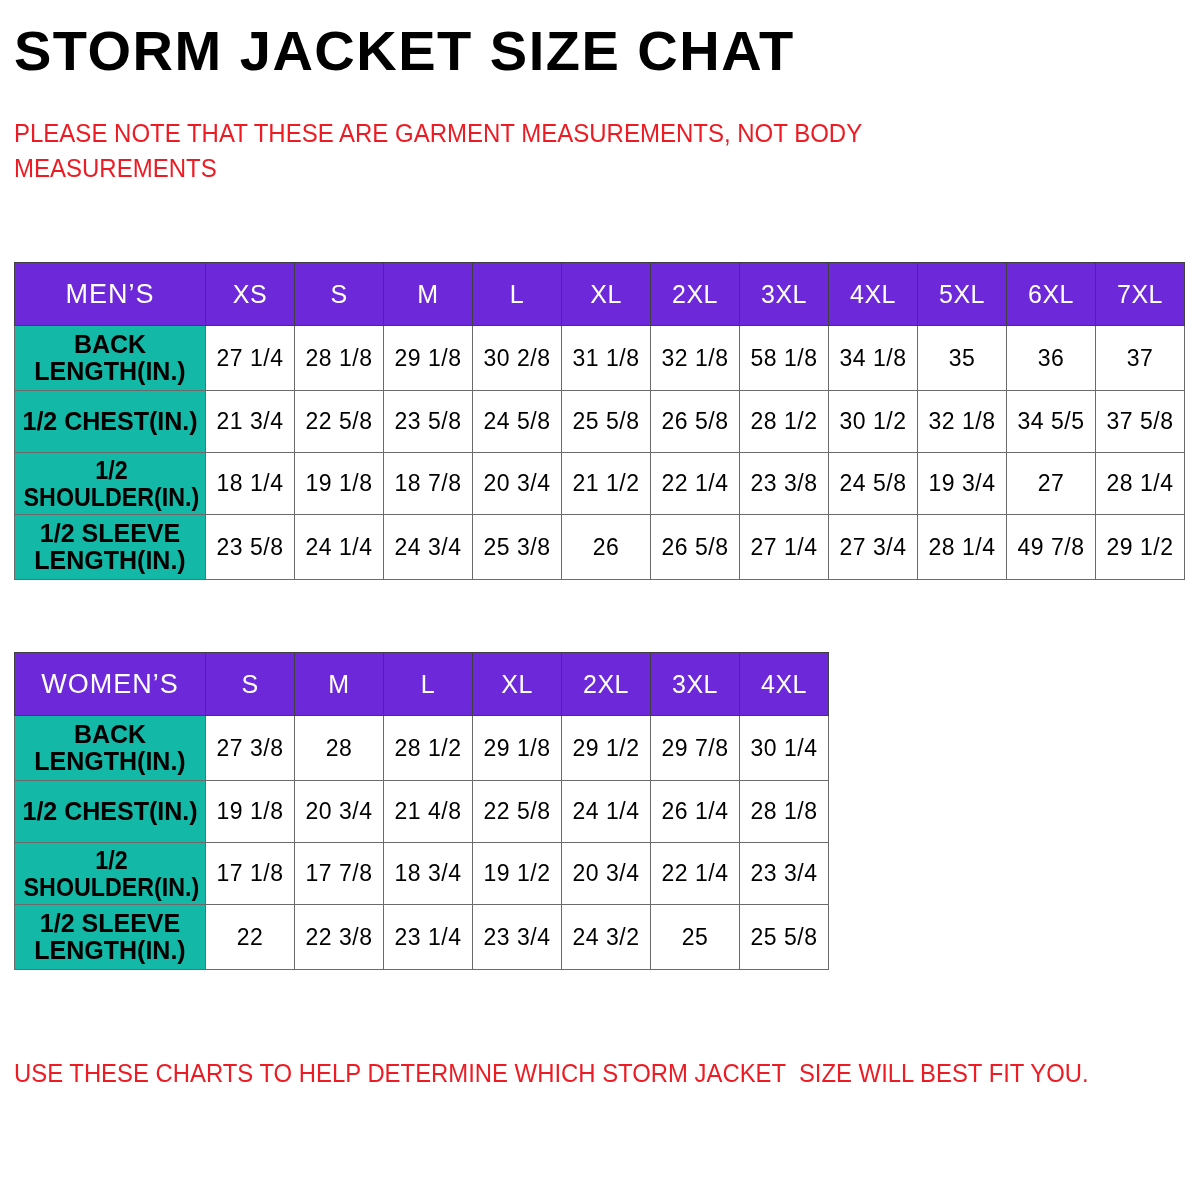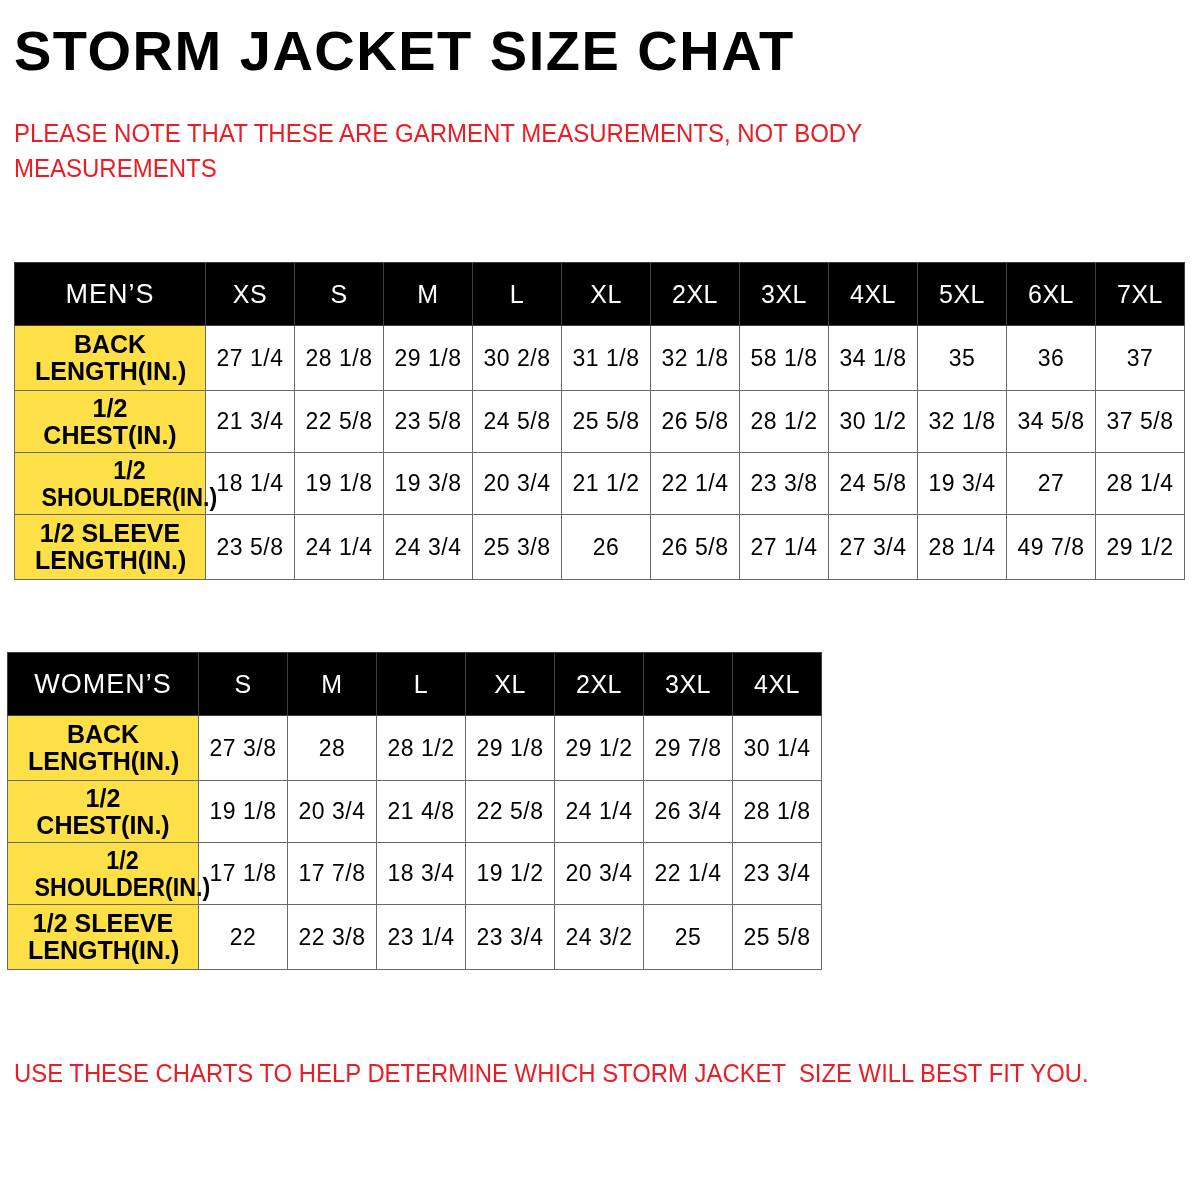--- a/index.html
+++ b/index.html
@@ -60,55 +60,55 @@
   table.size-table td,
   table.size-table th {
     border: 1px solid #6a6a6a;
     padding: 0;
     text-align: center;
     vertical-align: middle;
     color: #000000;
     font-family: "Liberation Sans", sans-serif;
   }
   table.size-table thead th {
-    background: #000000;
+    background: #6d28d9;
     color: #ffffff;
     font-weight: 400;
     font-size: 25px;
     height: 62px;
     border-color: #3f3f3f;
     letter-spacing: 0.5px;
   }
   table.size-table thead th.corner {
     font-size: 27px;
     letter-spacing: 1px;
   }
   table.size-table tbody th.rowlabel {
     font-weight: 700;
     font-size: 25px;
     line-height: 1.08;
-    background: #fde047;
+    background: #14b8a6;
     color: #000000;
-    padding: 0 20px;
+    padding: 0 2px;
     white-space: pre-line;
   }
   table.size-table tbody td.val {
     font-size: 23px;
     font-weight: 400;
     letter-spacing: 0.5px;
     white-space: nowrap;
   }
 
   
   #mens-table { left: 14px; top: 262px; width: 1170px; }
   #mens-table tbody tr { height: 62px; }
   #mens-table tbody tr.tall { height: 65px; }
 
   
-  #womens-table { left: 7px; top: 652px; width: 814px; }
+  #womens-table { left: 14px; top: 652px; width: 814px; }
   #womens-table tbody tr { height: 62px; }
   #womens-table tbody tr.tall { height: 65px; }
 
   .lbl-condensed { display: inline-block; transform: scaleX(0.93); transform-origin: center; }
 
   
   .footer-note {
     position: absolute;
     left: 14px;
     top: 1057px;
@@ -183,28 +183,28 @@
           <th class="rowlabel"><span>1/2 CHEST(IN.)</span></th>
           <td class="val">21 3/4</td>
           <td class="val">22 5/8</td>
           <td class="val">23 5/8</td>
           <td class="val">24 5/8</td>
           <td class="val">25 5/8</td>
           <td class="val">26 5/8</td>
           <td class="val">28 1/2</td>
           <td class="val">30 1/2</td>
           <td class="val">32 1/8</td>
-          <td class="val">34 5/8</td>
+          <td class="val">34 5/5</td>
           <td class="val">37 5/8</td>
         </tr>
         <tr>
           <th class="rowlabel"><span class="lbl-condensed">1/2 SHOULDER(IN.)</span></th>
           <td class="val">18 1/4</td>
           <td class="val">19 1/8</td>
-          <td class="val">19 3/8</td>
+          <td class="val">18 7/8</td>
           <td class="val">20 3/4</td>
           <td class="val">21 1/2</td>
           <td class="val">22 1/4</td>
           <td class="val">23 3/8</td>
           <td class="val">24 5/8</td>
           <td class="val">19 3/4</td>
           <td class="val">27</td>
           <td class="val">28 1/4</td>
         </tr>
         <tr class="tall">
@@ -260,21 +260,21 @@
           <td class="val">29 7/8</td>
           <td class="val">30 1/4</td>
         </tr>
         <tr>
           <th class="rowlabel"><span>1/2 CHEST(IN.)</span></th>
           <td class="val">19 1/8</td>
           <td class="val">20 3/4</td>
           <td class="val">21 4/8</td>
           <td class="val">22 5/8</td>
           <td class="val">24 1/4</td>
-          <td class="val">26 3/4</td>
+          <td class="val">26 1/4</td>
           <td class="val">28 1/8</td>
         </tr>
         <tr>
           <th class="rowlabel"><span class="lbl-condensed">1/2 SHOULDER(IN.)</span></th>
           <td class="val">17 1/8</td>
           <td class="val">17 7/8</td>
           <td class="val">18 3/4</td>
           <td class="val">19 1/2</td>
           <td class="val">20 3/4</td>
           <td class="val">22 1/4</td>

